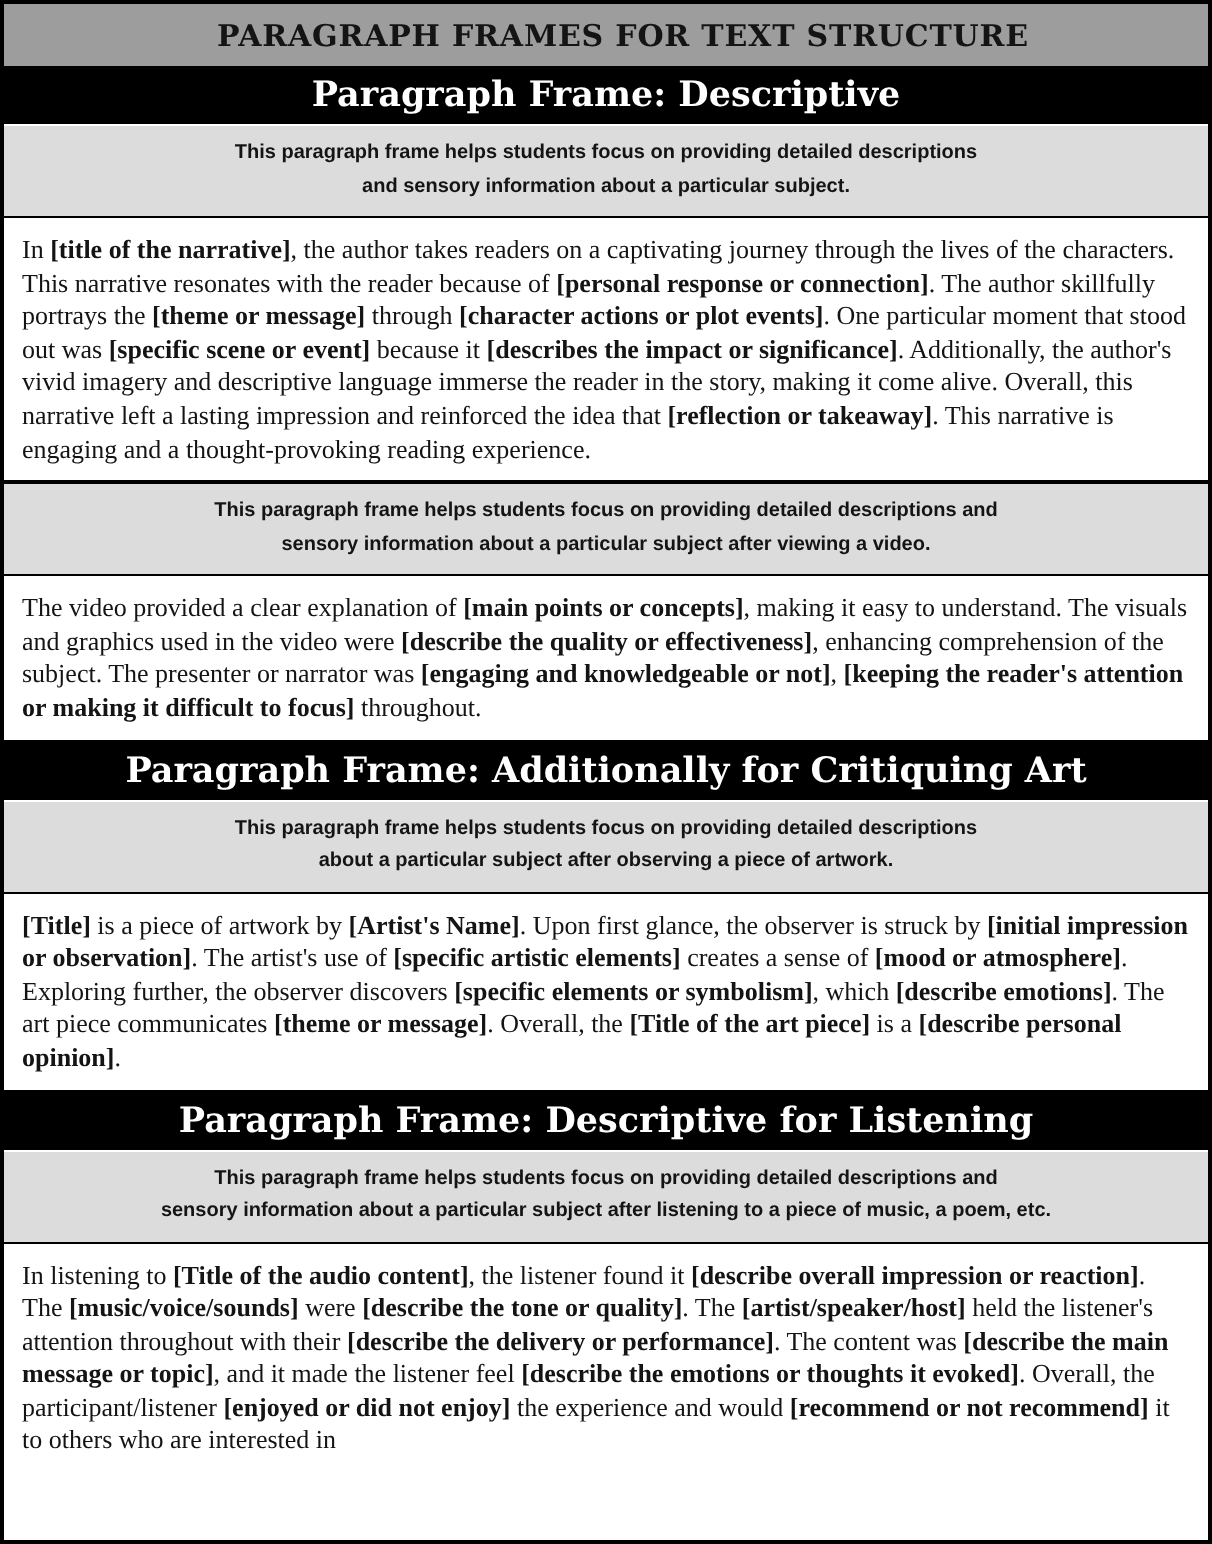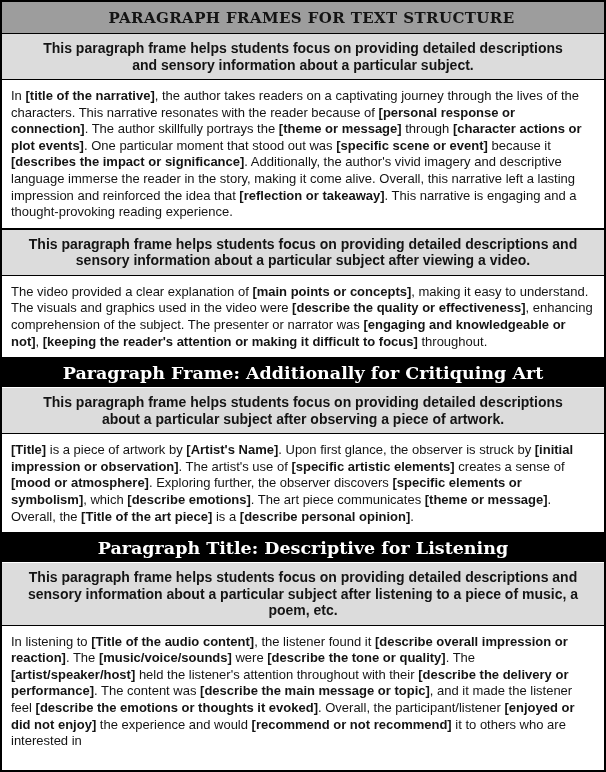--- a/index.html
+++ b/index.html
@@ -37,48 +37,52 @@
     font-weight: bold;
     font-size: 17.5px;
     line-height: 22px;
     padding: 3px 4px;
     border-bottom: 1px solid #ffffff;
   }
   .subtitle {
     background: var(--subtitle-bg, #dcdcdc);
     text-align: center;
     font-weight: bold;
-    font-size: 14px;
+    font-size: 10px;
     line-height: 16.5px;
     padding: 6px 8px;
     white-space: pre-line;
     border-bottom: 1.5px solid var(--border, #000000);
     color: #141414;
   }
   .body {
     background: var(--body-bg, #ffffff);
     font-size: 13px;
     line-height: 16.6px;
     padding: 8px 9px 7px 9px;
     border-bottom: 2px solid var(--border, #000000);
     color: #141414;
+    font-family: Liberation Serif, serif;
   }
   .section:last-child .body { border-bottom: none; }
   .b { font-weight: bold; }
 </style>
 </head>
 <body>
 
 <div class="doc">
 
   <div class="title-bar">
     <span>PARAGRAPH FRAMES FOR TEXT STRUCTURE</span>
   </div>
 
   <div class="section">
+    <div class="header-bar">
+      <span>Paragraph Frame: Descriptive</span>
+    </div>
     <div class="subtitle">This paragraph frame helps students focus on providing detailed descriptions
 and sensory information about a particular subject.</div>
     <div class="body"><span>In </span><span class="b">[title of the narrative]</span><span>, the author takes readers on a captivating journey through the lives of the characters. This narrative resonates with the reader because of </span><span class="b">[personal response or connection]</span><span>. The author skillfully portrays the </span><span class="b">[theme or message]</span><span> through </span><span class="b">[character actions or plot events]</span><span>. One particular moment that stood out was </span><span class="b">[specific scene or event]</span><span> because it </span><span class="b">[describes the impact or significance]</span><span>. Additionally, the author's vivid imagery and descriptive language immerse the reader in the story, making it come alive. Overall, this narrative left a lasting impression and reinforced the idea that </span><span class="b">[reflection or takeaway]</span><span>. This narrative is engaging and a thought-provoking reading experience.</span></div>
   </div>
 
   <div class="section">
     <div class="subtitle">This paragraph frame helps students focus on providing detailed descriptions and
 sensory information about a particular subject after viewing a video.</div>
     <div class="body"><span>The video provided a clear explanation of </span><span class="b">[main points or concepts]</span><span>, making it easy to understand. The visuals and graphics used in the video were </span><span class="b">[describe the quality or effectiveness]</span><span>, enhancing comprehension of the subject. The presenter or narrator was </span><span class="b">[engaging and knowledgeable or not]</span><span>, </span><span class="b">[keeping the reader's attention or making it difficult to focus]</span><span> throughout.</span></div>
   </div>
@@ -87,20 +91,20 @@
     <div class="header-bar">
       <span>Paragraph Frame: Additionally for Critiquing Art</span>
     </div>
     <div class="subtitle">This paragraph frame helps students focus on providing detailed descriptions
 about a particular subject after observing a piece of artwork.</div>
     <div class="body"><span class="b">[Title]</span><span> is a piece of artwork by </span><span class="b">[Artist's Name]</span><span>. Upon first glance, the observer is struck by </span><span class="b">[initial impression or observation]</span><span>. The artist's use of </span><span class="b">[specific artistic elements]</span><span> creates a sense of </span><span class="b">[mood or atmosphere]</span><span>.  Exploring further, the observer discovers </span><span class="b">[specific elements or symbolism]</span><span>, which </span><span class="b">[describe emotions]</span><span>. The art piece communicates </span><span class="b">[theme or message]</span><span>. Overall, the </span><span class="b">[Title of the art piece]</span><span> is a </span><span class="b">[describe personal opinion]</span><span>.</span></div>
   </div>
 
   <div class="section">
     <div class="header-bar">
-      <span>Paragraph Title: Descriptive for Listening</span>
+      <span>Paragraph Frame: Descriptive for Listening</span>
     </div>
     <div class="subtitle">This paragraph frame helps students focus on providing detailed descriptions and
 sensory information about a particular subject after listening to a piece of music, a poem, etc.</div>
     <div class="body"><span>In listening to </span><span class="b">[Title of the audio content]</span><span>, the listener found it </span><span class="b">[describe overall impression or reaction]</span><span>. The </span><span class="b">[music/voice/sounds]</span><span> were </span><span class="b">[describe the tone or quality]</span><span>. The </span><span class="b">[artist/speaker/host]</span><span> held the listener's attention throughout with their </span><span class="b">[describe the delivery or performance]</span><span>. The content was </span><span class="b">[describe the main message or topic]</span><span>, and it made the listener feel </span><span class="b">[describe the emotions or thoughts it evoked]</span><span>. Overall, the participant/listener </span><span class="b">[enjoyed or did not enjoy]</span><span> the experience and would </span><span class="b">[recommend or not recommend]</span><span>  it to others who are interested in </span></div>
   </div>
 
 </div>
 
 </body></html>

